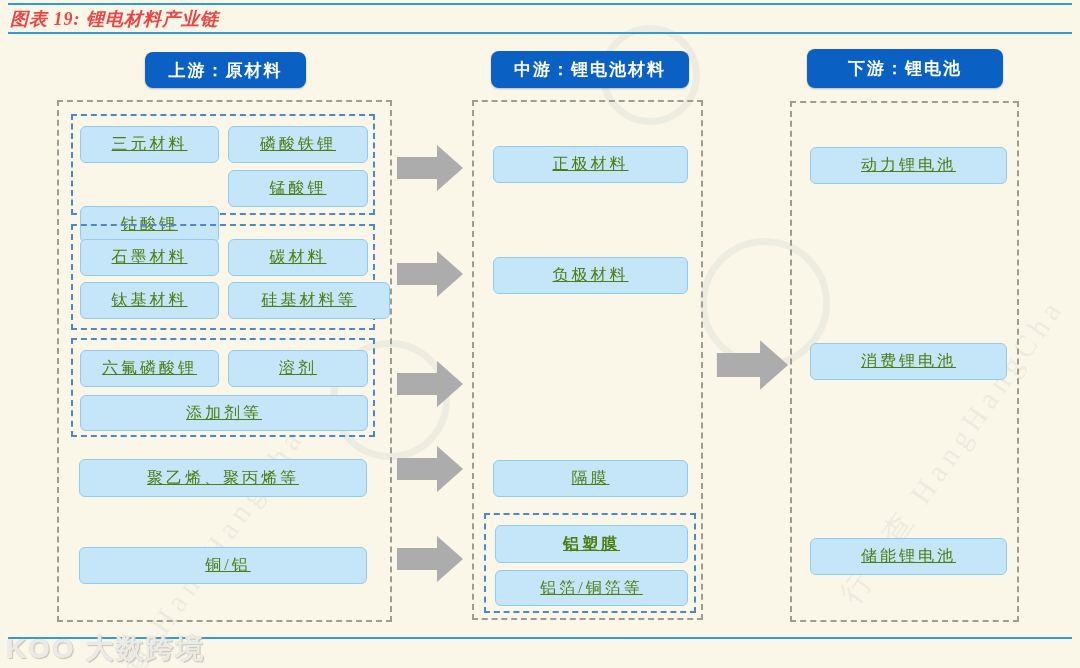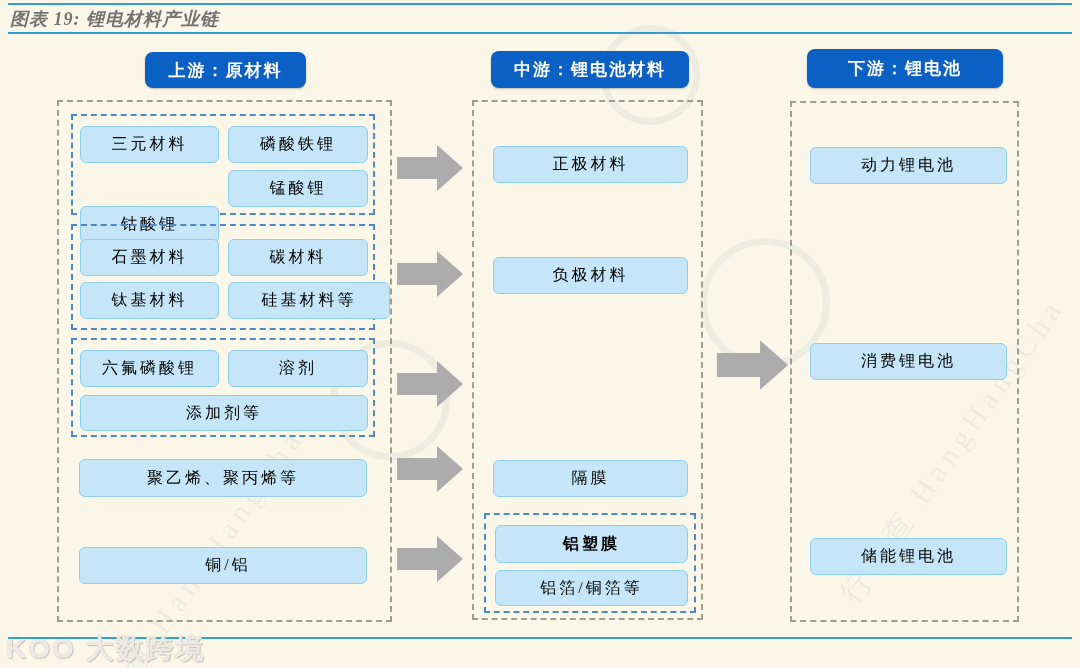--- a/index.html
+++ b/index.html
@@ -5,40 +5,40 @@
   * { margin:0; padding:0; box-sizing:border-box; }
   html,body { width:1080px; height:668px; }
   body { font-family:"Liberation Serif","DejaVu Serif",serif; }
   .stage { position:relative; width:1080px; height:668px; background:#fbf7e8; overflow:hidden; }
 
   .hline { position:absolute; left:8px; right:8px; height:2px; background:#2f9cd8; }
   .line-top { top:3px; }
   .line-title { top:32px; }
   .line-bottom { top:637px; }
 
-  .fig-title { position:absolute; left:10px; top:7px; font-size:18px; font-weight:bold; font-style:italic; color:#737373; letter-spacing:1px; }
+  .fig-title { position:absolute; left:10px; top:7px; font-size:18px; font-weight:bold; font-style:italic; color:#ef4444; letter-spacing:1px; }
 
   .col-header { position:absolute; background:#0b60c4; color:#ffffff; font-weight:bold; font-size:17px; letter-spacing:2px; border-radius:8px; display:flex; align-items:center; justify-content:center; box-shadow:0 1px 2px rgba(0,0,0,0.25); }
   .hdr-up   { left:145px; top:52px;  width:161px; height:36px; }
   .hdr-mid  { left:491px; top:51px;  width:198px; height:37px; }
   .hdr-down { left:807px; top:49px;  width:196px; height:39px; }
 
   .col { position:absolute; border:2px dashed #a09c92; }
   .col-left  { left:57px;  top:100px; width:335px; height:522px; }
   .col-mid   { left:472px; top:100px; width:231px; height:520px; }
   .col-right { left:790px; top:101px; width:229px; height:521px; }
 
   .bgroup { position:absolute; border:2px dashed #4d87ce; }
   .g-left { left:12px; width:304px; }
   .g1 { top:12px;  height:101px; }
   .g2 { top:122px; height:106px; }
   .g3 { top:236px; height:99px; }
   .g-mid { left:10px; top:411px; width:212px; height:100px; }
 
-  .node { position:absolute; background:#c5e6f8; border:1px solid #8fcdee; border-radius:6px; display:flex; align-items:center; justify-content:center; font-size:16px; color:#000000; letter-spacing:3px; }
+  .node { position:absolute; background:#c5e6f8; border:1px solid #8fcdee; border-radius:6px; display:flex; align-items:center; justify-content:center; font-size:16px; color:#4d7c0f; letter-spacing:3px;text-decoration:underline; }
   .bold { font-weight:bold; }
 
   
   .g1 .n1 { left:7px;   top:10px; width:139px; height:37px; }
   .g1 .n2 { left:155px; top:10px; width:140px; height:37px; }
   .g1 .n3 { left:7px;   top:54px; width:139px; height:37px;margin-top:36px; }
   .g1 .n4 { left:155px; top:54px; width:140px; height:37px; }
   .g2 .n1 { left:7px;   top:13px; width:139px; height:37px; }
   .g2 .n2 { left:155px; top:13px; width:140px; height:37px; }
   .g2 .n3 { left:7px;   top:56px; width:139px; height:37px; }

